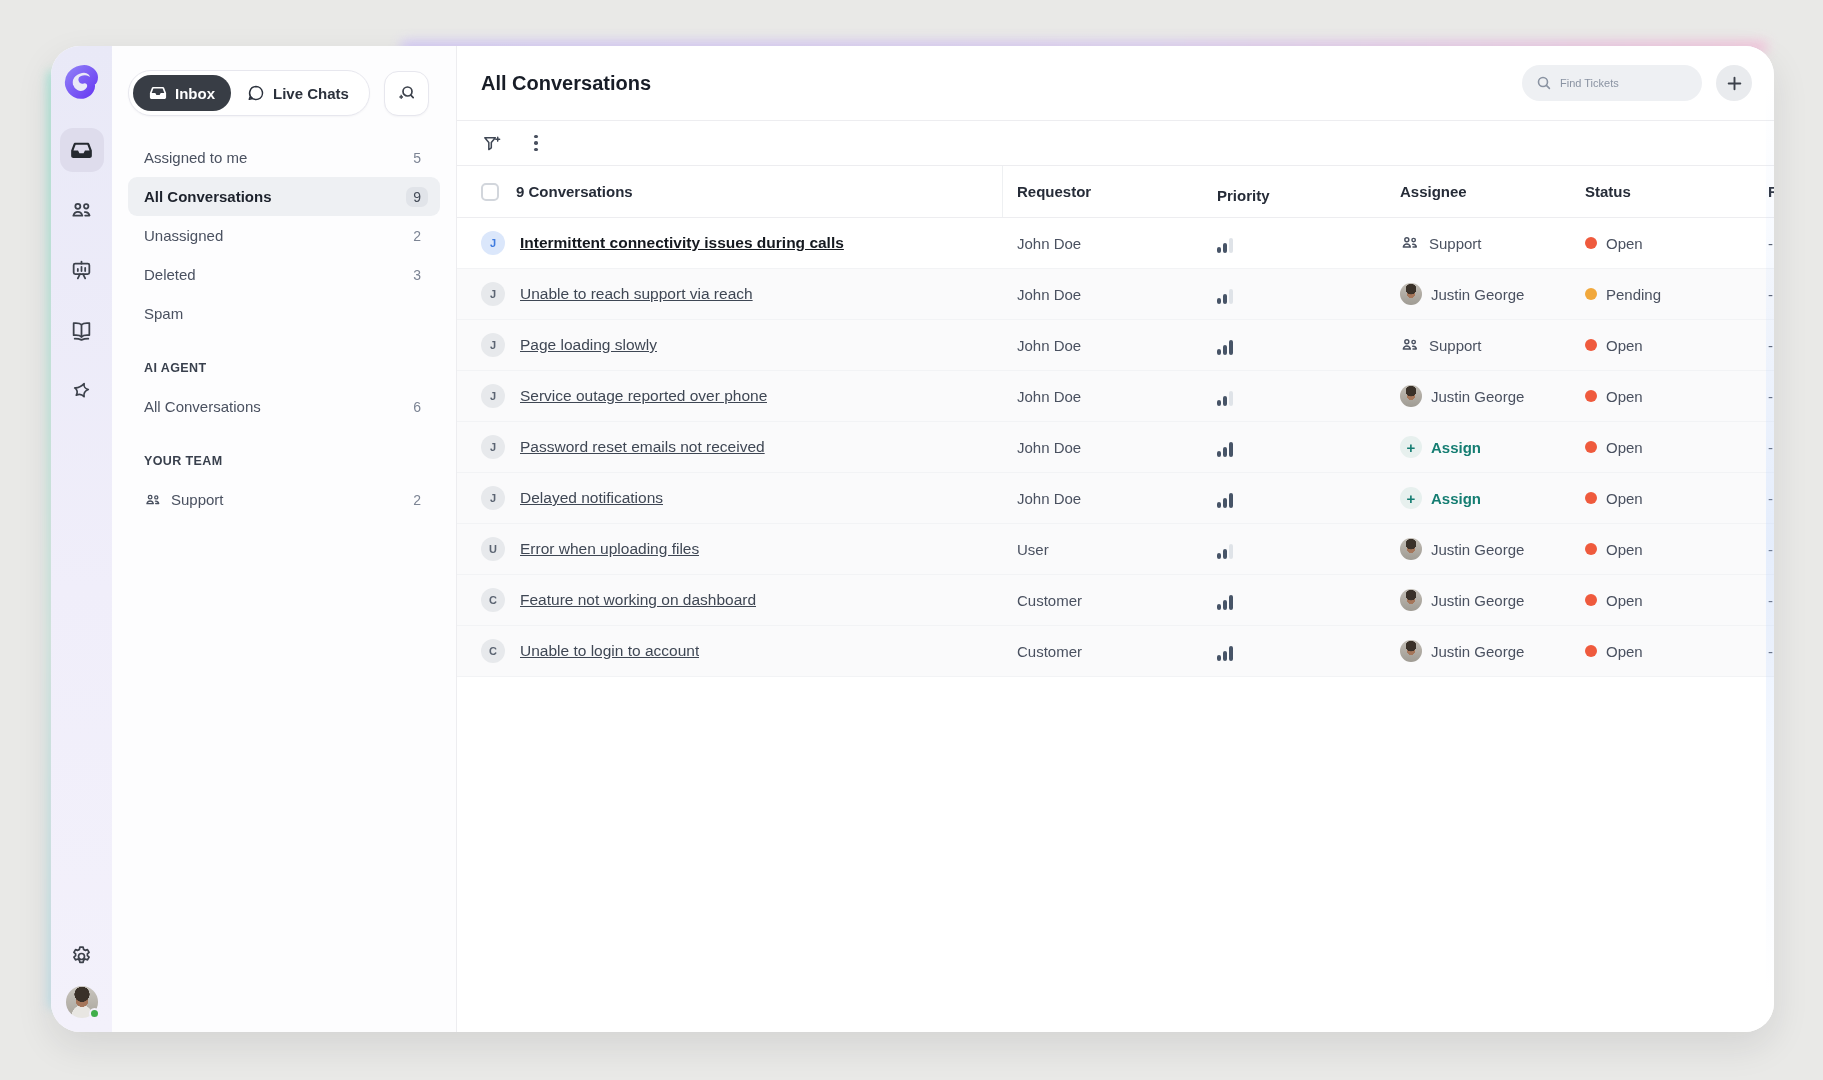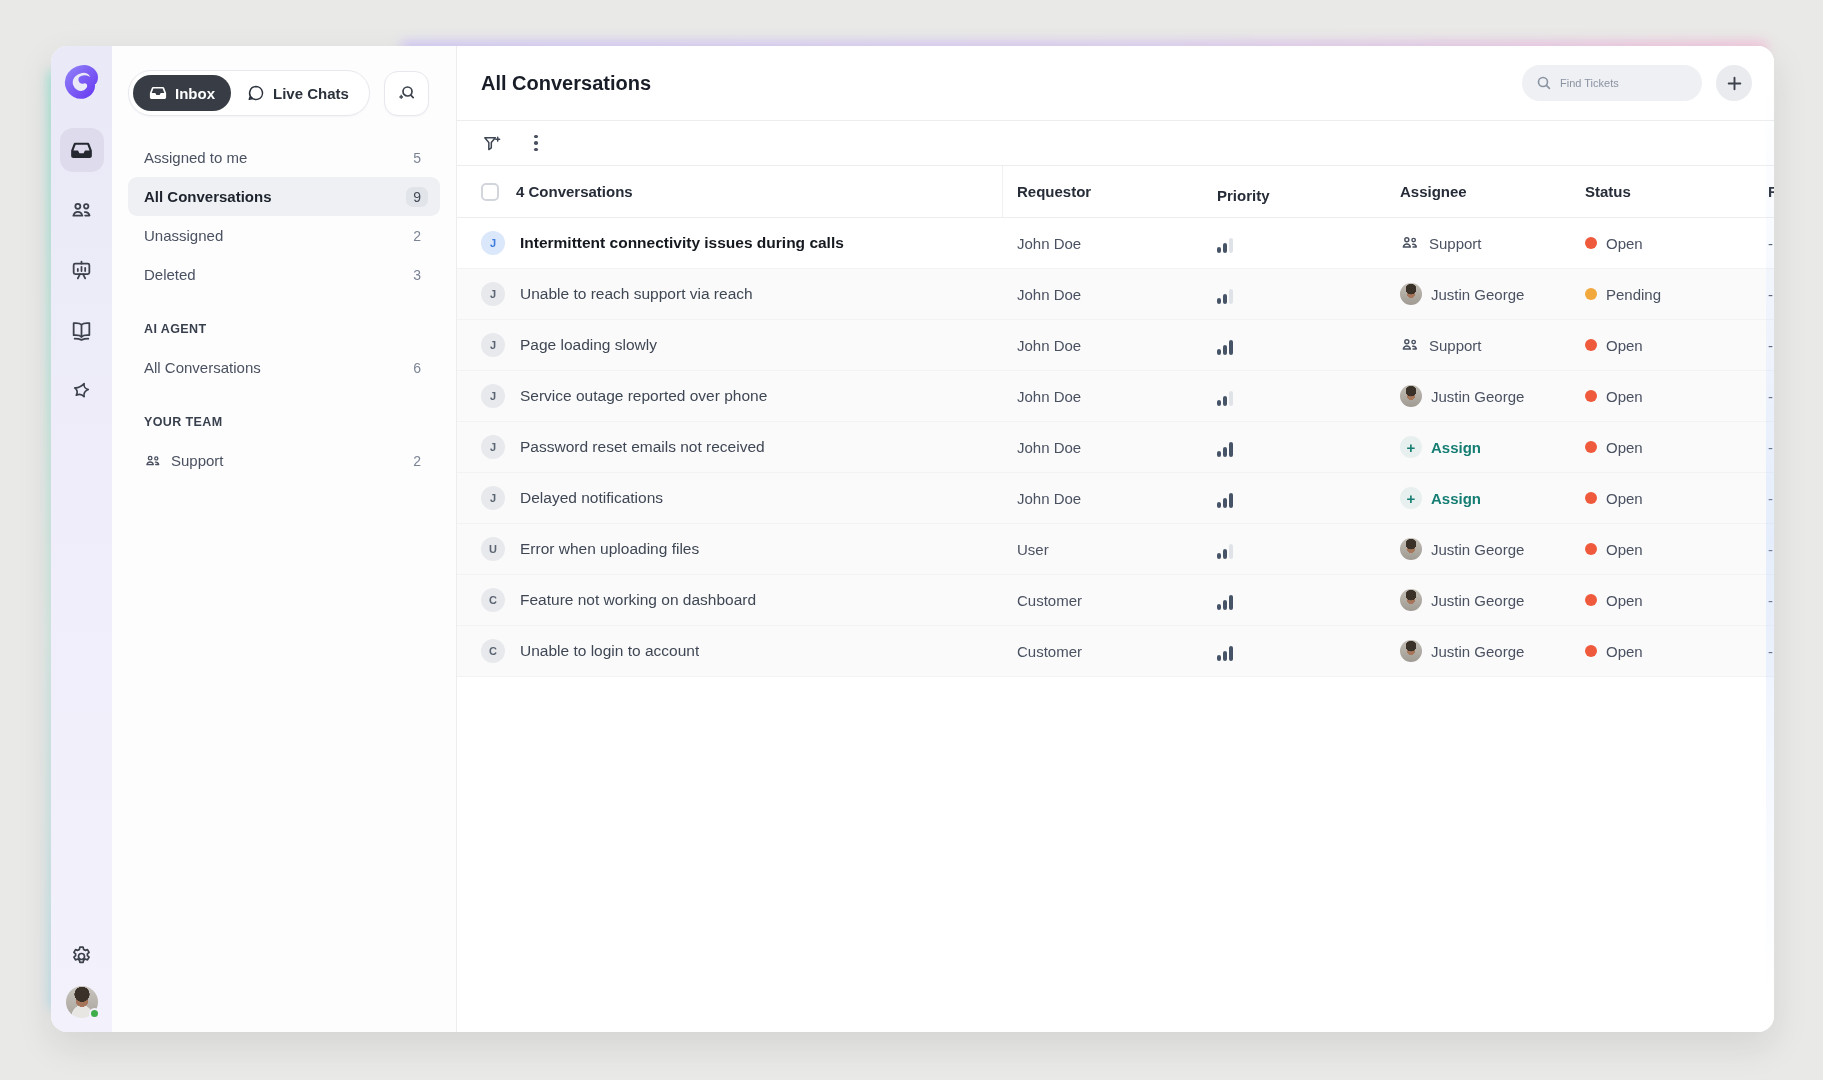--- a/index.html
+++ b/index.html
@@ -10,21 +10,21 @@
     position:relative; overflow:hidden;
     color:#202532;
   }
   
   .glow-left { position:absolute; left:47px; top:70px; bottom:70px; width:12px;
     background:linear-gradient(180deg,#9fe6d5,#cdeee4 60%,#bfe2ef); filter:blur(5px); opacity:.8; border-radius:8px;}
   .glow-top { position:absolute; top:41px; left:400px; right:55px; height:12px;
     background:linear-gradient(90deg,#cfc2fb,#d9c6f6 55%,#f5bcd9); filter:blur(6px); opacity:.85; border-radius:8px;}
 
   .window { position:absolute; left:51px; top:46px; width:1723px; height:986px;
-    background:#ffffff; border-radius:16px; box-shadow:0 14px 36px rgba(30,32,40,.10);
+    background:#ffffff; border-radius:29px; box-shadow:0 14px 36px rgba(30,32,40,.10);
     display:flex; overflow:hidden; }
 
   
   .rail { width:61px; flex:0 0 61px; background:linear-gradient(180deg,#e9e9f7 0%,#f0eefa 55%,#f3f1fb 100%);
     display:flex; flex-direction:column; align-items:center; padding:18px 0 14px; }
   .logo { width:42px; height:42px; display:flex; align-items:center; justify-content:center; margin-bottom:22px; }
   .rail-btn { width:44px; height:44px; border-radius:13px; display:flex; align-items:center; justify-content:center;
     color:#3c414b; margin-bottom:16px; cursor:pointer; }
   .rail-btn.active { background:#dedcec; }
   .rail-btn svg { width:23px; height:23px; }
@@ -103,21 +103,21 @@
   .col-rep { flex:1; padding-left:14px; white-space:nowrap; overflow:hidden; min-width:0; }
   .checkbox { width:18px; height:18px; border:2px solid #d2d6dc; border-radius:5px; background:#fff; cursor:pointer; flex:0 0 18px; }
 
   .trow { height:51px; display:flex; align-items:center; padding-left:24px; border-bottom:1px solid #f2f3f5;
     background:#fafafb; cursor:pointer; font-size:15px; color:#4a5160; }
   .trow.unread { background:#ffffff; }
   .trow .col-name { border-right:1px solid transparent; gap:15px; }
   .row-avatar { width:24px; height:24px; border-radius:50%; background:#e7e9ec; color:#5b6472;
     display:flex; align-items:center; justify-content:center; font-size:11px; font-weight:700; flex:0 0 24px; }
   .row-avatar.blue { background:#dbe7fb; color:#3e7bdf; }
-  .rtitle { font-size:15.5px; color:#3f4754; white-space:nowrap; overflow:hidden; text-overflow:ellipsis; }
+  .rtitle { font-size:15.5px; color:#3f4754; white-space:nowrap; overflow:hidden; text-overflow:ellipsis;text-decoration:underline; }
   .trow.unread .rtitle { font-weight:700; color:#15191f; }
 
   .pbars { display:inline-flex; align-items:flex-end; gap:2.5px; height:15px; }
   .pbars i { width:3.5px; border-radius:2px; background:#475467; }
   .pbars .b1 { height:6px; } .pbars .b2 { height:10px; } .pbars .b3 { height:15px; }
   .pbars.medium .b3 { background:#dfe3e8; }
 
   .asg-wrap { display:flex; align-items:center; gap:9px; }
   .asg-team { display:none; width:20px; height:20px; color:#4a5160; }
   .asg-avatar { display:none; width:22px; height:22px; border-radius:50%; flex:0 0 22px;
@@ -268,20 +268,27 @@
     </span>
     <span class="cnt">2</span>
   </div>
         <div class="nav-item">
     <span class="lbl">
 
       <span>Deleted</span>
     </span>
     <span class="cnt">3</span>
   </div>
+        <div class="nav-item">
+    <span class="lbl">
+
+      <span>Spam</span>
+    </span>
+    <span class="cnt"></span>
+  </div>
         <div class="sec-title">AI AGENT</div>
         <div class="nav-item">
     <span class="lbl">
 
       <span>All Conversations</span>
     </span>
     <span class="cnt">6</span>
   </div>
         <div class="sec-title">YOUR TEAM</div>
         <div class="nav-item has-team-icon">
@@ -334,21 +341,21 @@
       <div class="kebab">
           <i></i>
           <i></i>
           <i></i>
         </div>
     </div>
 
     <div class="thead">
       <div class="col-name">
         <span class="checkbox"></span>
-        <span>4 Conversations</span>
+        <span>9 Conversations</span>
       </div>
       <div class="col-req">Requestor</div>
       <div class="col-pri">Priority</div>
       <div class="col-asg">Assignee</div>
       <div class="col-sta">Status</div>
       <div class="col-rep">Re</div>
     </div>
 
     <div class="rows">
         <div class="trow unread">

